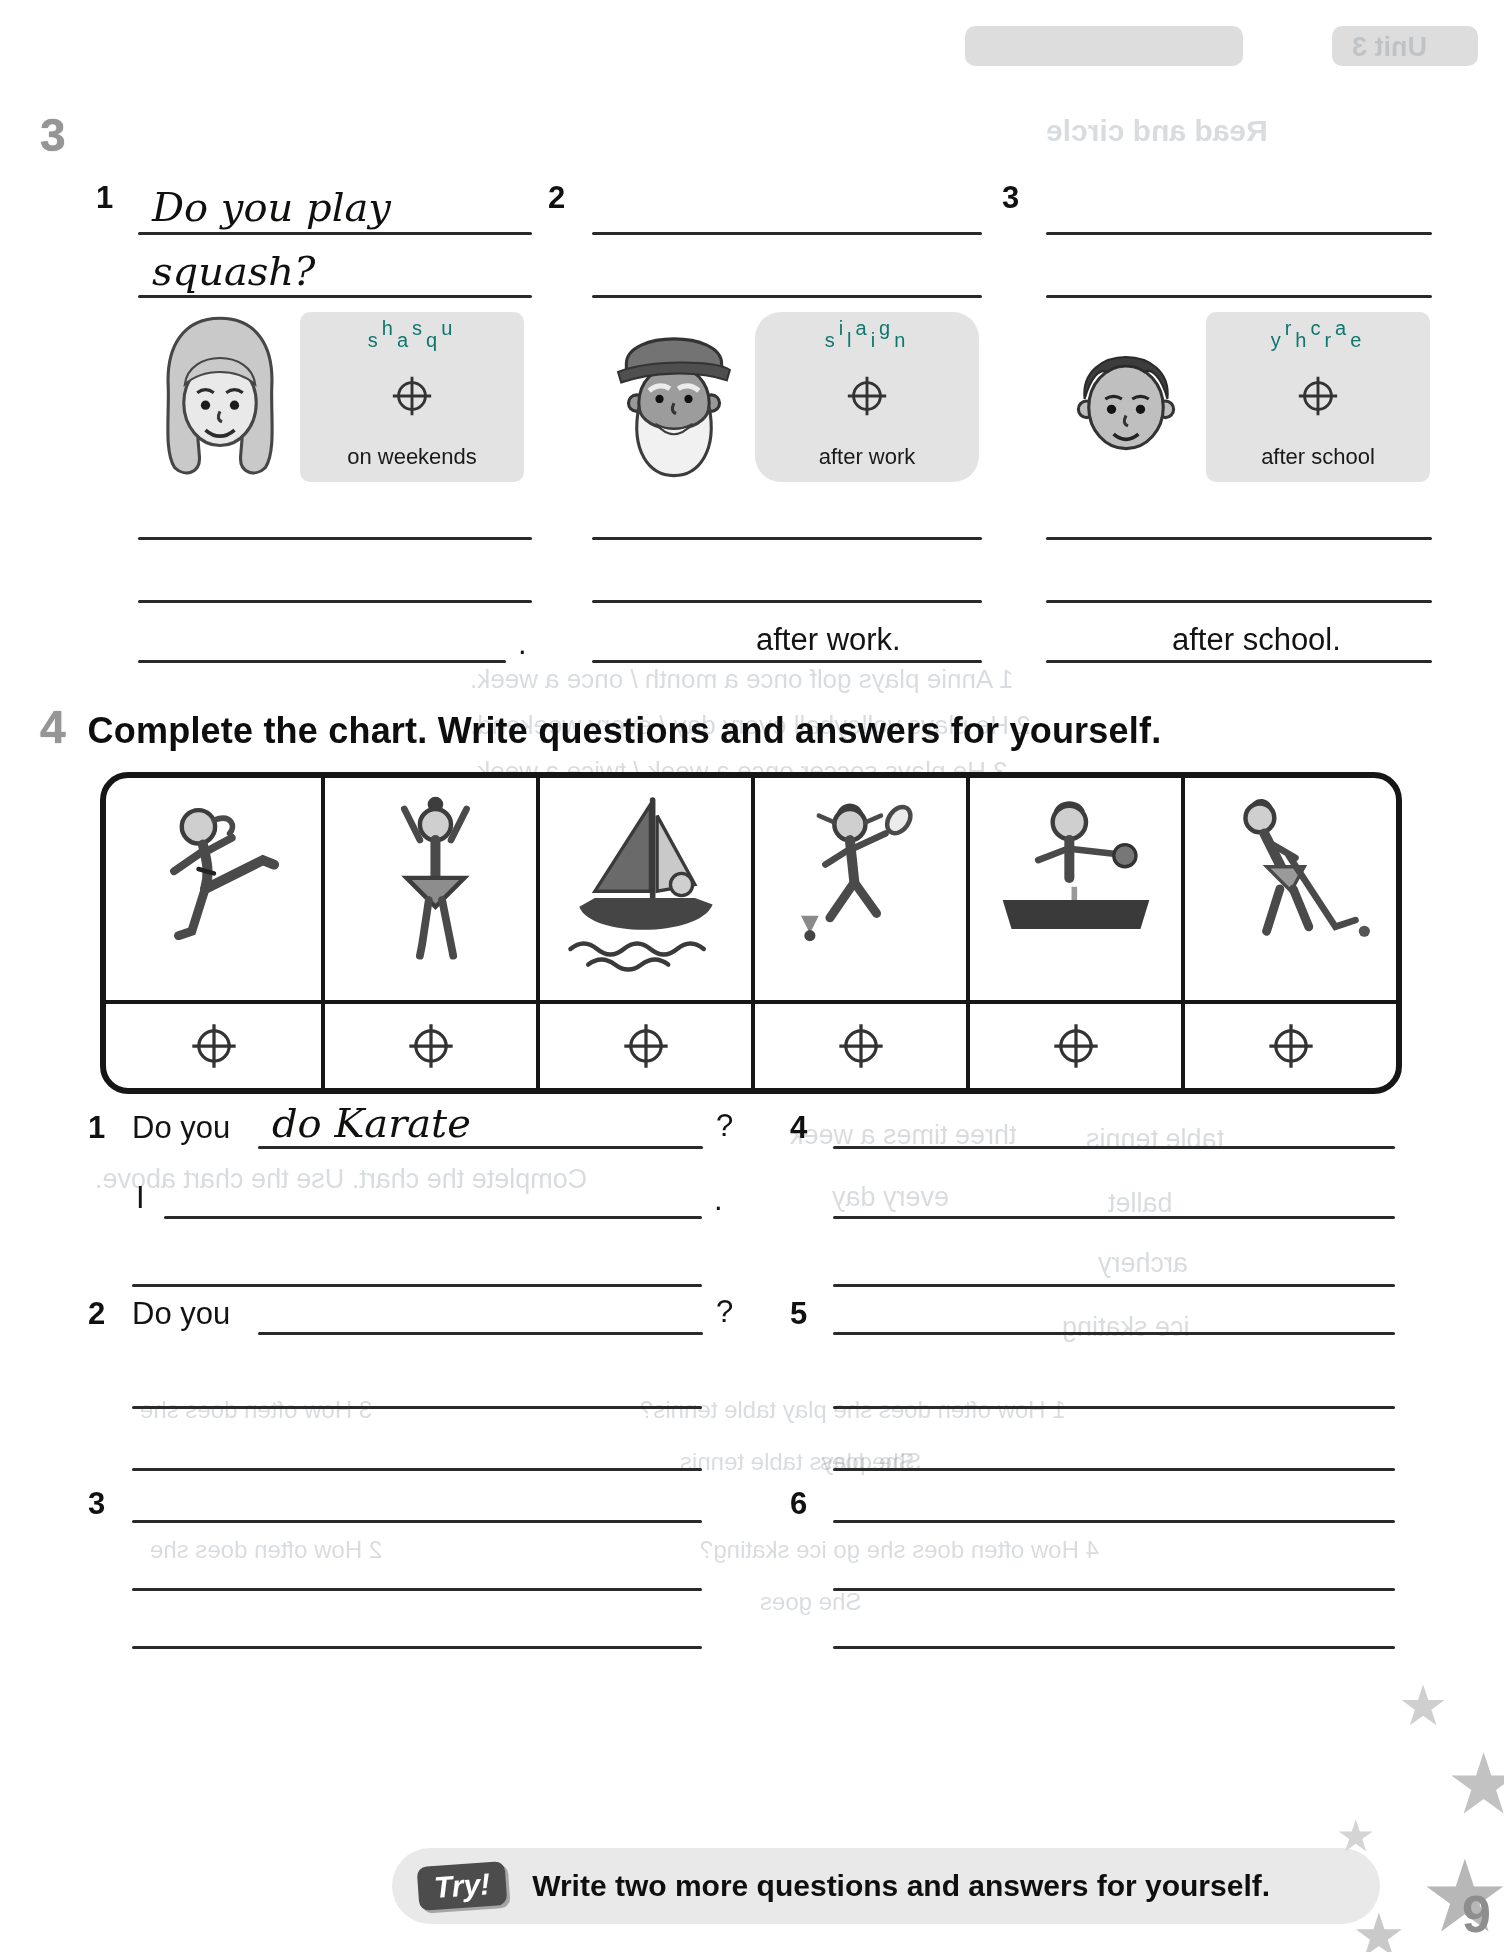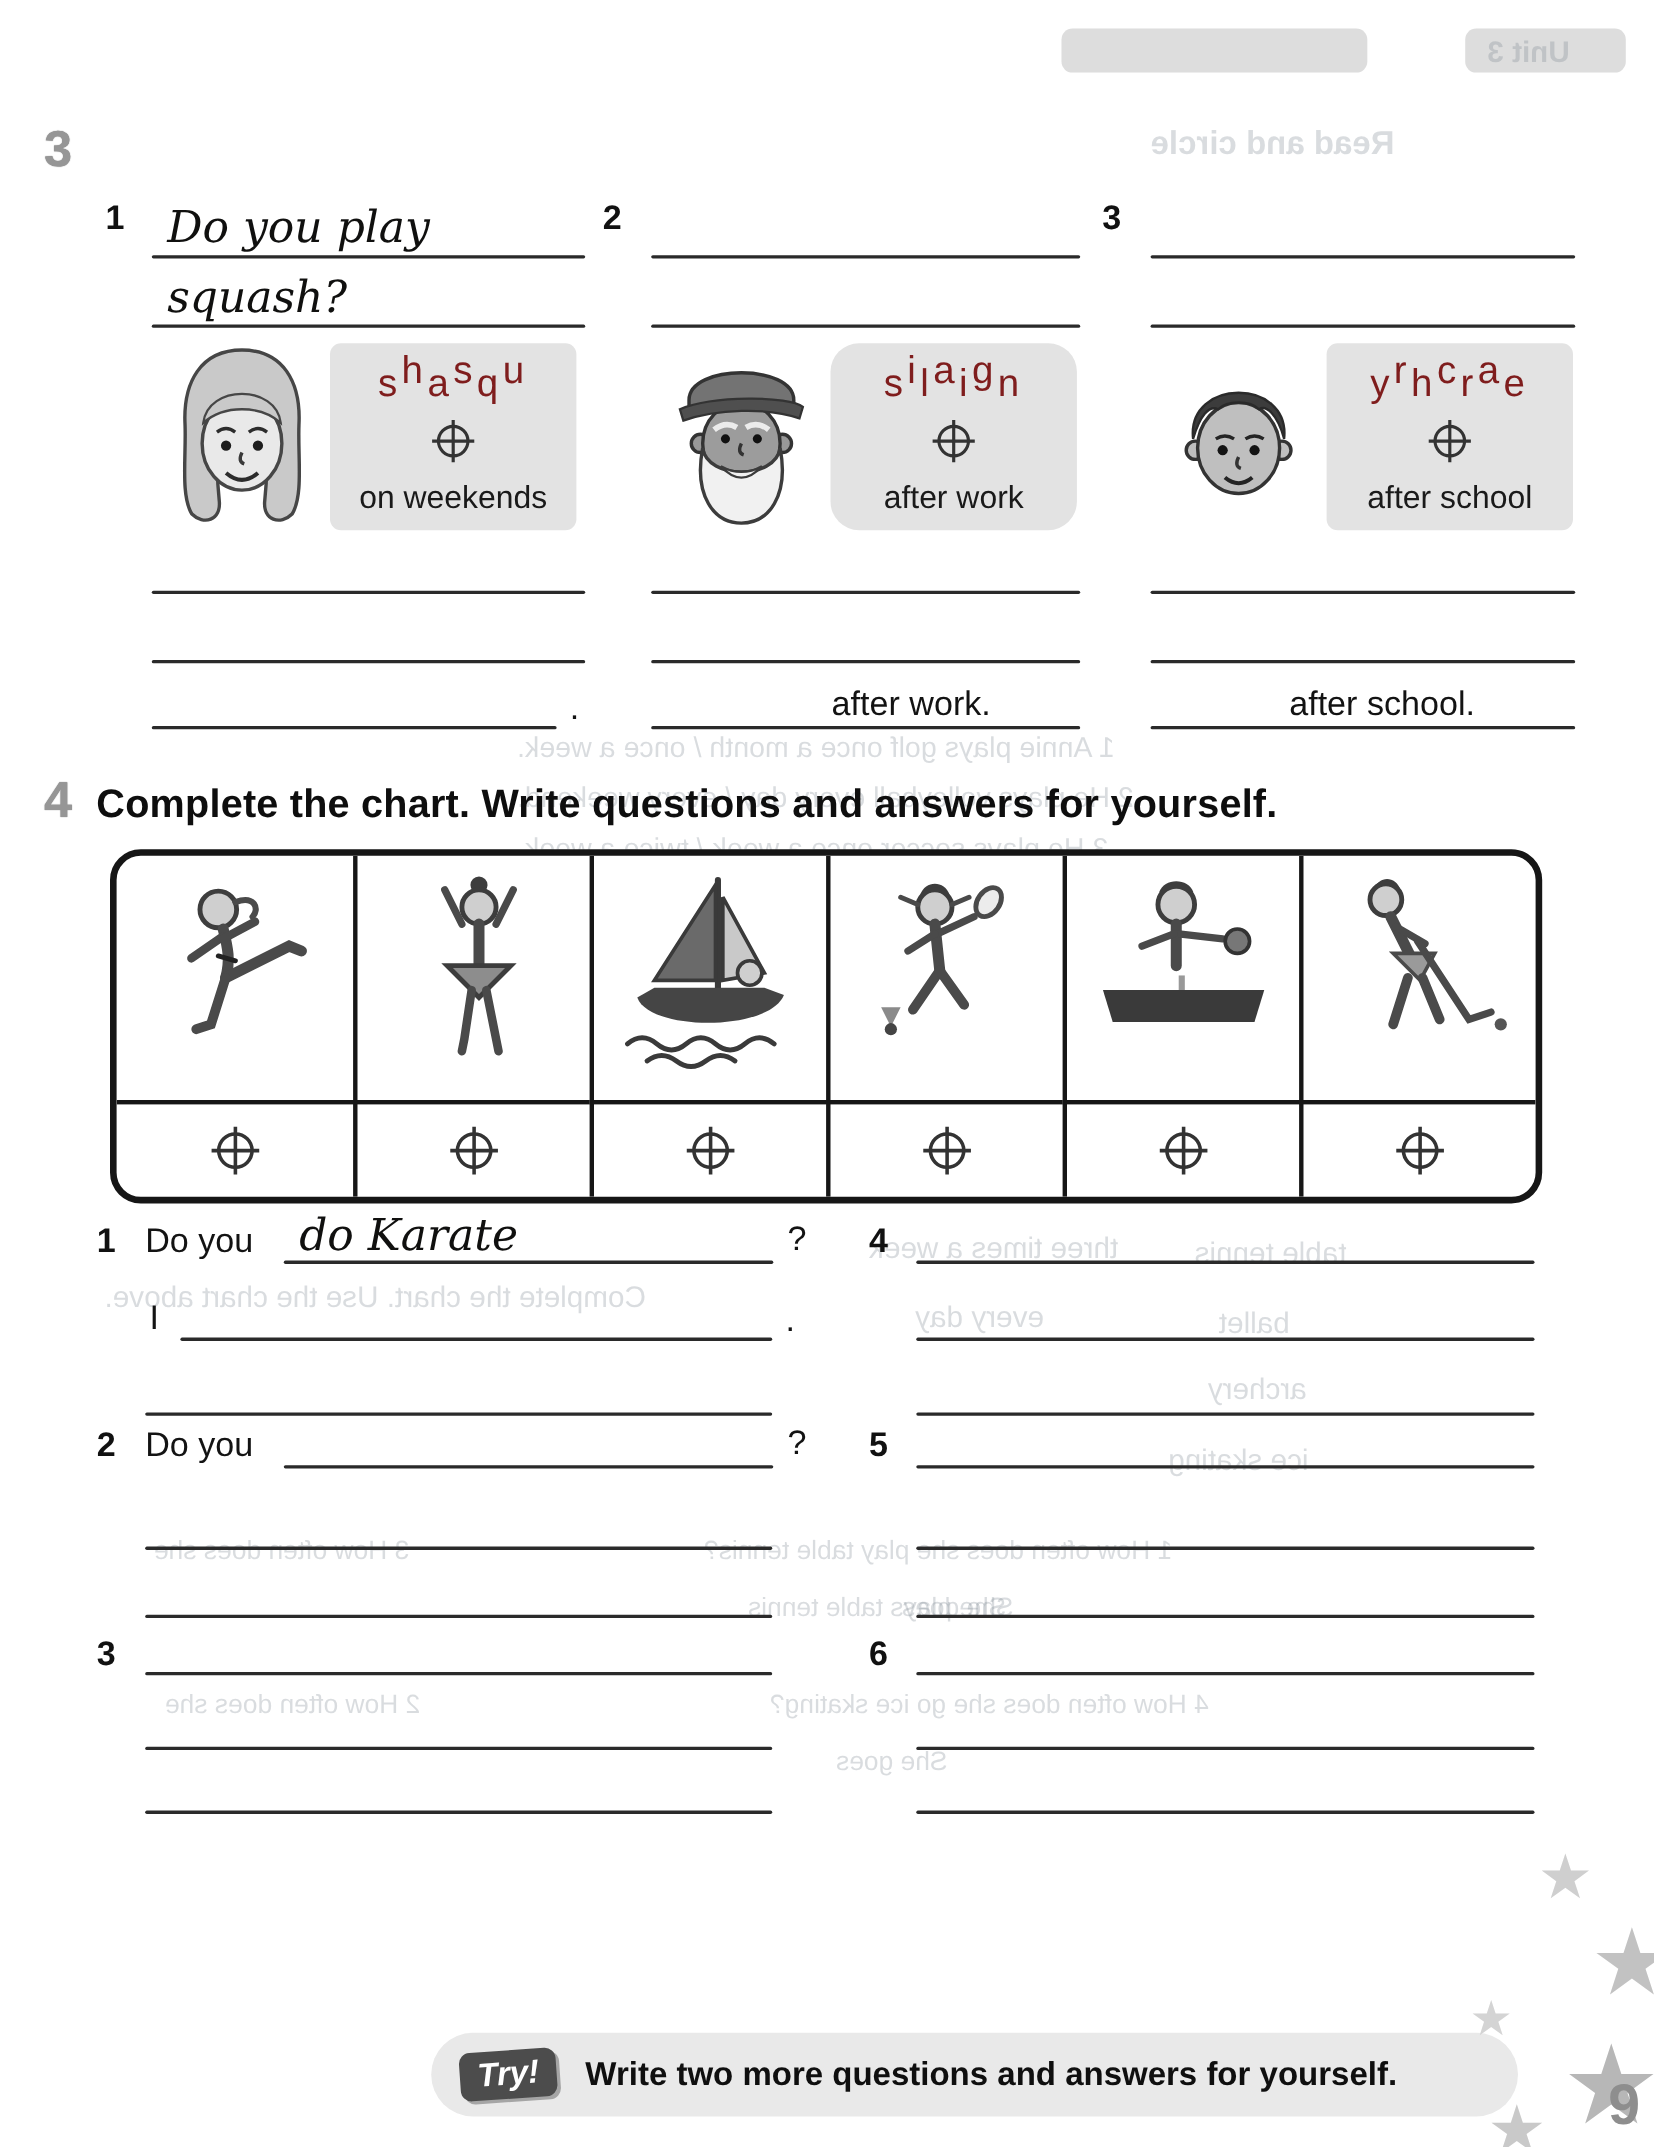--- a/index.html
+++ b/index.html
@@ -8,22 +8,22 @@
   .line{position:absolute;height:3px;background:#2a2a2a;border-radius:2px;}
   .hand{position:absolute;font-family:"DejaVu Serif",serif;font-style:italic;font-size:40px;color:#10100f;white-space:nowrap;}
   .pr{position:absolute;font-size:31px;color:#131313;white-space:nowrap;}
   .inum{position:absolute;font-size:31px;font-weight:700;color:#111;}
   .ex-header{position:absolute;display:flex;align-items:baseline;gap:22px;}
   .ex-num{font-size:46px;font-weight:800;color:#969696;text-shadow:0 0 1px #6f6f6f;}
   .ex-title{font-size:36px;font-weight:700;color:#0e0e0e;letter-spacing:.2px;}
   .wbox{position:absolute;width:224px;height:170px;background:#e3e3e3;border-radius:10px;
         display:flex;flex-direction:column;align-items:center;justify-content:space-between;
         padding:12px 8px;box-sizing:border-box;}
-  .scramble{font-size:35px;letter-spacing:4px;color:#7f1d1d;font-weight:500;}
-  .when{font-size:29px;color:#1a1a1a;}
+  .scramble{font-size:20px;letter-spacing:4px;color:#0f766e;font-weight:500;}
+  .when{font-size:22px;color:#1a1a1a;}
   .crosshair{display:block;}
   .face{position:absolute;width:148px;height:176px;}
   .chart{position:absolute;left:100px;top:772px;width:1302px;height:322px;border:6px solid #161616;
          border-radius:28px;display:grid;grid-template-columns:repeat(6,1fr);grid-template-rows:1fr 88px;
          overflow:hidden;background:#fff;box-sizing:border-box;}
   .cell{display:flex;align-items:center;justify-content:center;border-left:4px solid #161616;}
   .cell.c0{border-left:none;}
   .cell.bot{border-top:4px solid #161616;}
   .bleed{position:absolute;transform:scaleX(-1);color:#76818b;opacity:.27;white-space:nowrap;
          font-family:"Liberation Sans",sans-serif;}

